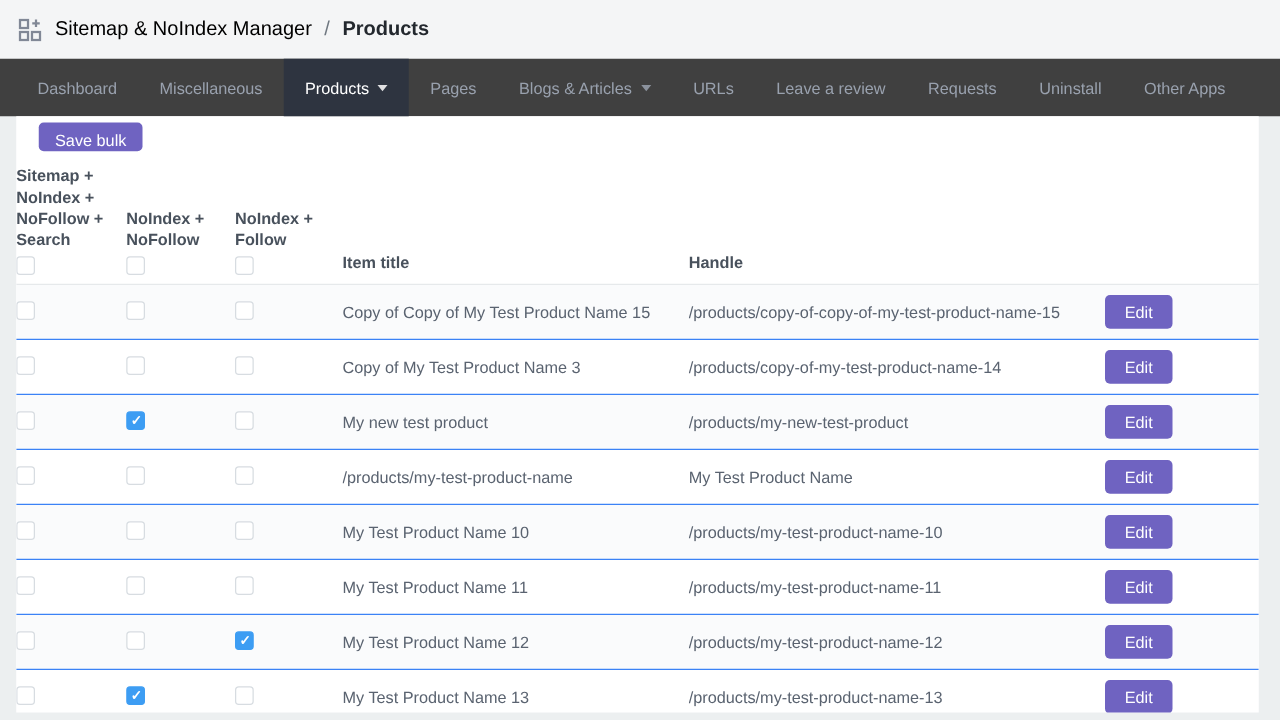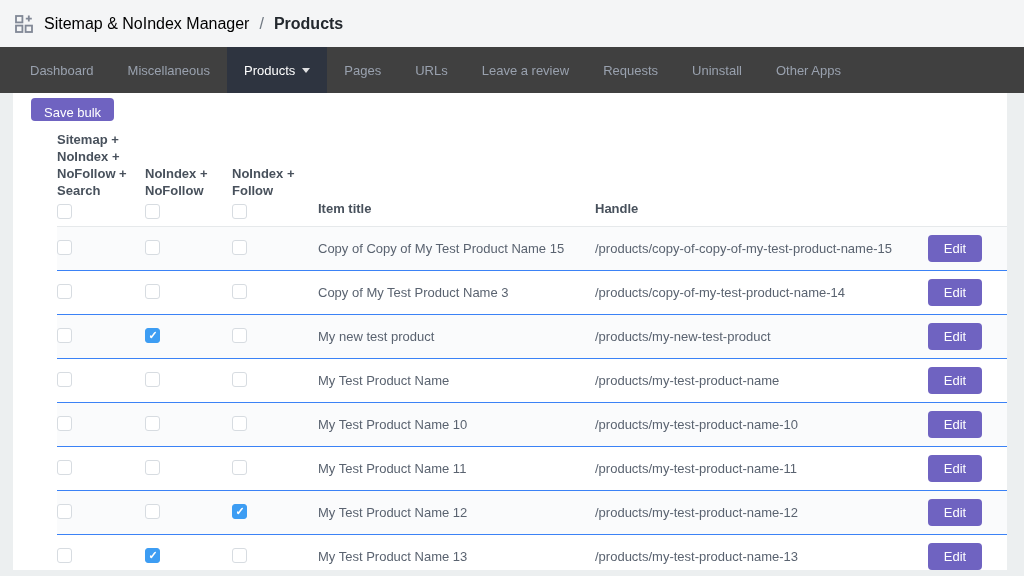--- a/index.html
+++ b/index.html
@@ -24,21 +24,21 @@
 
   
   .card { background:#ffffff; margin:0 17px 0 13px; height:477px; overflow:hidden; }
   .toolbar { padding:5px 0 0 18px; }
   .btn { background:#6f63c1; color:#ffffff; border:none; border-radius:4px;
     font-family:"Liberation Sans", sans-serif; font-size:13px; cursor:pointer; }
   .save-bulk { padding:7px 13px; height:23px; }
 
   
   .grid { display:grid; grid-template-columns:88px 87px 86px 277px 333px 1fr;
-    align-items:center;margin-left:44px; }
+    align-items:center; }
   .thead { margin-top:10px; border-bottom:1px solid #e6e9eb; align-items:end; }
   .th { font-size:13px; font-weight:700; color:#48515c; line-height:17px;
     white-space:pre-line; display:flex; flex-direction:column; justify-content:flex-end; }
   .th .checkbox { margin:5px 0 7px 0; }
   .th-text-col { padding-bottom:9px; }
 
   .checkbox { width:15px; height:15px; border:1px solid #d7dce1; border-radius:3px;
     background:#ffffff; display:inline-block; position:relative; cursor:pointer; flex:0 0 auto; }
   .checkbox.checked { background:#3d9df3; border-color:#3d9df3; }
   .checkbox.checked::after { content:"\2713"; position:absolute; left:2.5px; top:0.5px;
@@ -75,20 +75,24 @@
       <span>Miscellaneous</span>
     </div>
   <div class="nav-item active">
       <span>Products</span>
       <span class="caret"></span>
     </div>
   <div class="nav-item">
       <span>Pages</span>
     </div>
   <div class="nav-item">
+      <span>Blogs &amp; Articles</span>
+      <span class="caret"></span>
+    </div>
+  <div class="nav-item">
       <span>URLs</span>
     </div>
   <div class="nav-item">
       <span>Leave a review</span>
     </div>
   <div class="nav-item">
       <span>Requests</span>
     </div>
   <div class="nav-item">
       <span>Uninstall</span>
@@ -154,22 +158,22 @@
       <span class="cell title-cell">My new test product</span>
       <span class="cell handle-cell">/products/my-new-test-product</span>
       <span class="cell edit-cell">
           <button class="btn edit-btn">Edit</button>
         </span>
     </div>
     <div class="grid row">
       <span class="cell cb-cell"><span class="checkbox"></span></span>
       <span class="cell cb-cell"><span class="checkbox"></span></span>
       <span class="cell cb-cell"><span class="checkbox"></span></span>
+      <span class="cell handle-cell">/products/my-test-product-name</span>
       <span class="cell title-cell">My Test Product Name</span>
-      <span class="cell handle-cell">/products/my-test-product-name</span>
       <span class="cell edit-cell">
           <button class="btn edit-btn">Edit</button>
         </span>
     </div>
     <div class="grid row">
       <span class="cell cb-cell"><span class="checkbox"></span></span>
       <span class="cell cb-cell"><span class="checkbox"></span></span>
       <span class="cell cb-cell"><span class="checkbox"></span></span>
       <span class="cell title-cell">My Test Product Name 10</span>
       <span class="cell handle-cell">/products/my-test-product-name-10</span>

